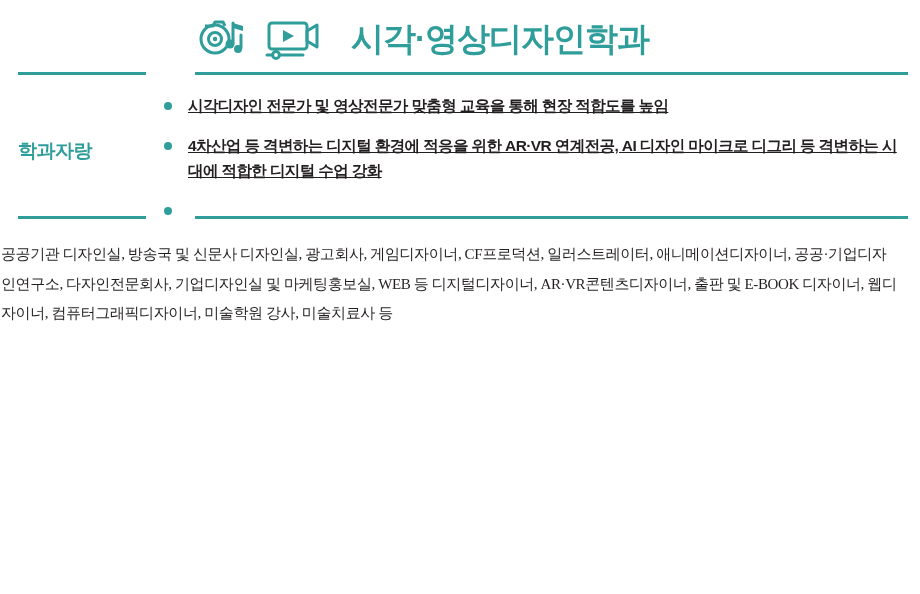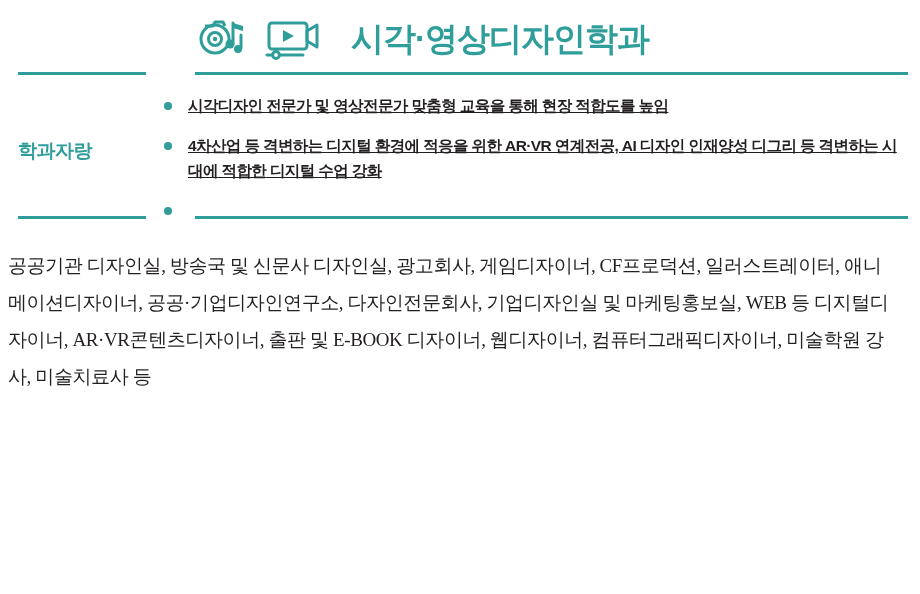--- a/index.html
+++ b/index.html
@@ -114,26 +114,26 @@
     top: 9px;
     width: 8px;
     height: 8px;
     border-radius: 50%;
     background: #2f9e9b;
   }
 
   
   .career {
     font-family: "Liberation Serif", serif;
-    font-size: 19px;
+    font-size: 15px;
     line-height: 1.95;
     letter-spacing: -0.4px;
     color: #231f20;
     padding: 20px 0 0 0;
-    margin: 8px;
+    margin: 1px;
   }
 
   .spacer-sm { height: 14px; }
 </style>
 </head>
 <body>
 
 <div class="page">
 
   <div class="header">
@@ -173,21 +173,21 @@
   <div class="section">
     <div class="section-label">학과자랑</div>
     <div class="section-content">
       <ul class="bullets">
         <li>
           <span class="dot"></span>
           <span>시각디자인 전문가 및 영상전문가 맞춤형 교육을 통해 현장 적합도를 높임</span>
         </li>
         <li>
           <span class="dot"></span>
-          <span>4차산업 등 격변하는 디지털 환경에 적응을 위한 AR·VR 연계전공, AI 디자인 인재양성 디그리 등 격변하는 시대에 적합한 디지털 수업 강화</span>
+          <span>4차산업 등 격변하는 디지털 환경에 적응을 위한 AR·VR 연계전공, AI 디자인 마이크로 디그리 등 격변하는 시대에 적합한 디지털 수업 강화</span>
         </li>
         <li>
           <span class="dot"></span>
         </li>
       </ul>
     </div>
   </div>
 
   <div class="spacer-sm"></div>
 

